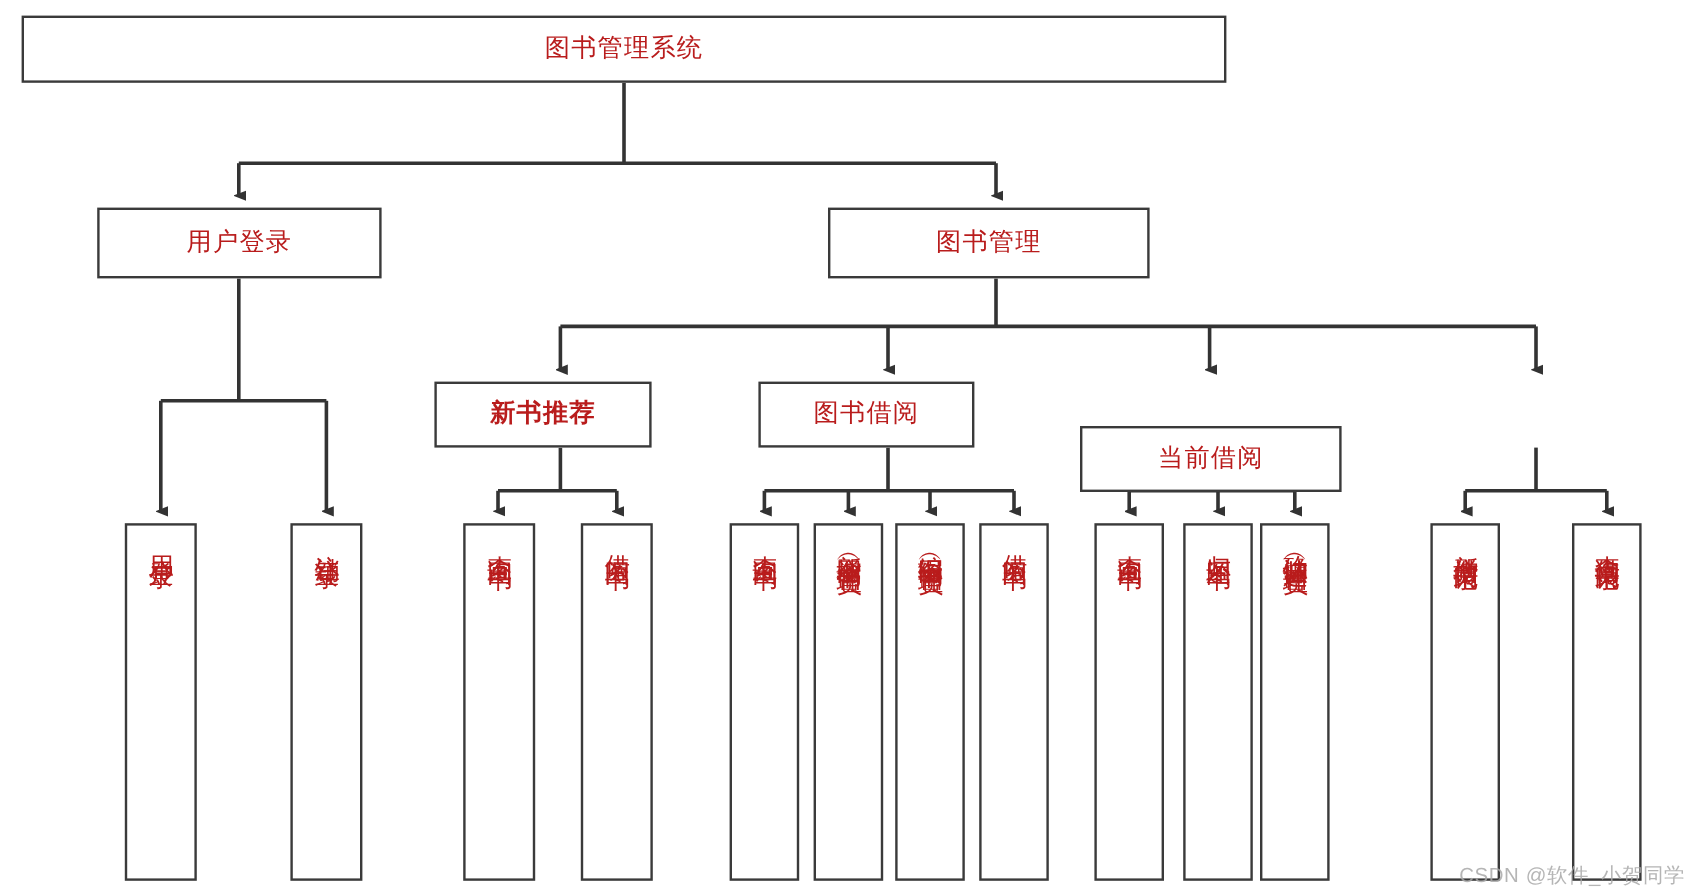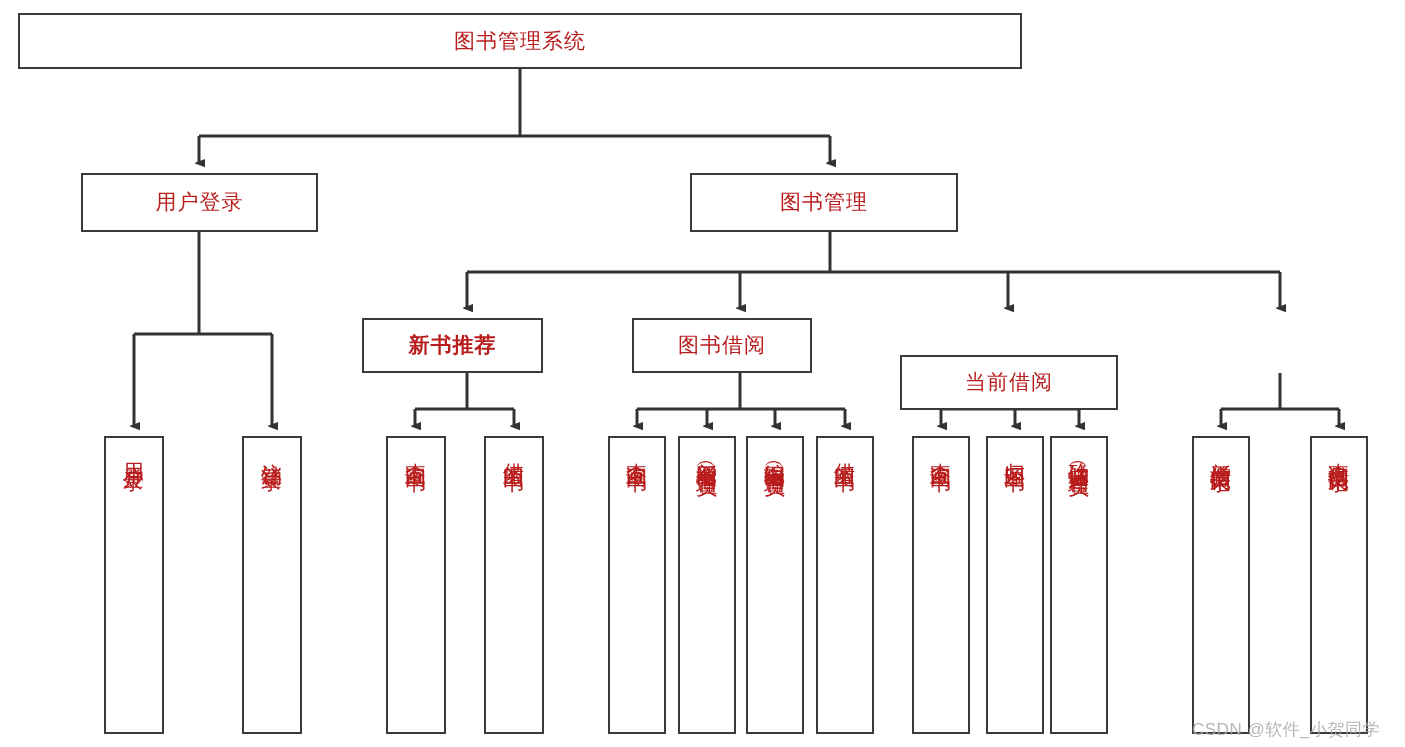--- a/index.html
+++ b/index.html
@@ -183,15 +183,15 @@
   <div class="node vertical tall-text" style="left:1050px; top:436px; width:58px; height:298px;">
     <span class="node-label">确认归还（管理员）</span>
   </div>
   <div class="node vertical tall-text" style="left:1192px; top:436px; width:58px; height:298px;">
     <span class="node-label">新增借阅记录</span>
   </div>
   <div class="node vertical tall-text" style="left:1310px; top:436px; width:58px; height:298px;">
     <span class="node-label">查询借阅记录</span>
   </div>
 
-  <div id="watermark" style="left:1192px; top:718px;">CSDN @软件_小贺同学</div>
+  <div id="watermark" style="left:1192px; top:718px;padding-left:24px;">CSDN @软件_小贺同学</div>
 
 </div>
 
 </body></html>

